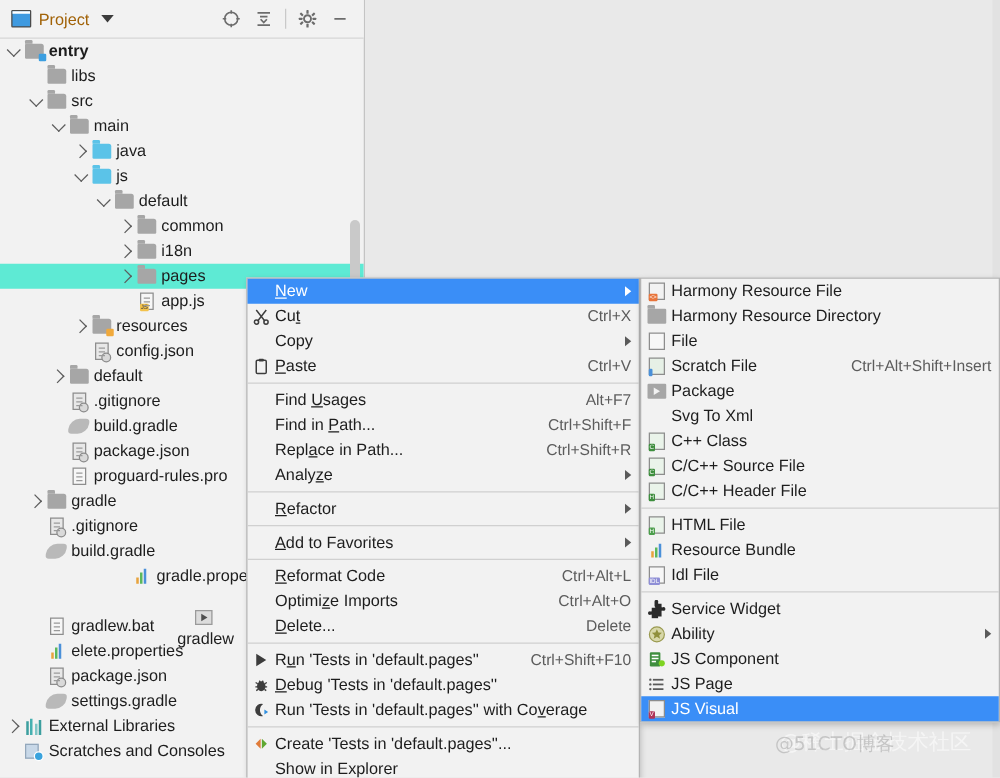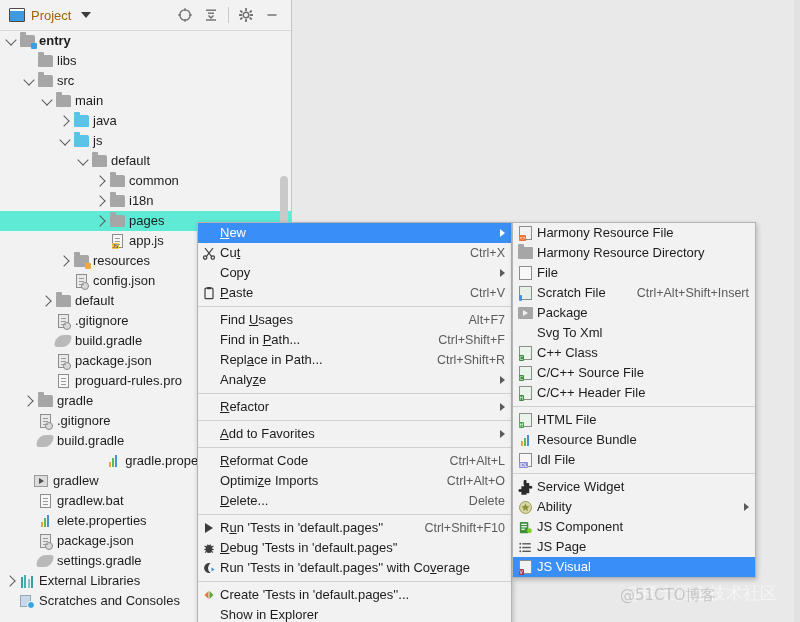--- a/index.html
+++ b/index.html
@@ -247,21 +247,21 @@
   }
   .mi.hl .msub { border-left-color:#ffffff; }
   .msep { height: 1px; background: #d0d0d0; margin: 3px 0; }
   .u { text-decoration: underline; }
   .ic-run { width:0;height:0;border-left:8px solid #3c3c3c;border-top:5px solid transparent;border-bottom:5px solid transparent;}
 
   
   .submenu {
     position: absolute;
     left: 512px; top: 222px;
-    width: 244px;
+    width: 288px;
     background: #f2f2f2;
     border: 1px solid #b4b4b4;
     box-shadow: 1px 2px 5px rgba(0,0,0,0.22);
     box-sizing: border-box;
     font-size: 13px;
     color: #1d1d1d;
   }
   .submenu .mi .mic { width: 24px; flex: 0 0 24px; }
 
   .sic {
@@ -559,21 +559,21 @@
           <span class="arrow"></span>
           <span class="ic">
             <span class="bars-ic">
               <i style="height:5px;background:#e8a33d"></i>
               <i style="height:9px;background:#5cb85c"></i>
               <i style="height:12px;background:#4a90d9"></i>
             </span>
           </span>
           <span class="lbl">gradle.properties</span>
         </div>
-        <div class="row" style="padding-left: 18px;">
+        <div class="row" style="padding-left: 38px; flex-direction: column;">
           <span class="arrow"></span>
           <span class="ic">
             <span class="play-ic"></span>
           </span>
           <span class="lbl">gradlew</span>
         </div>
         <div class="row" style="padding-left: 22px;">
           <span class="arrow"></span>
           <span class="ic">
             <span class="sheet"></span>

